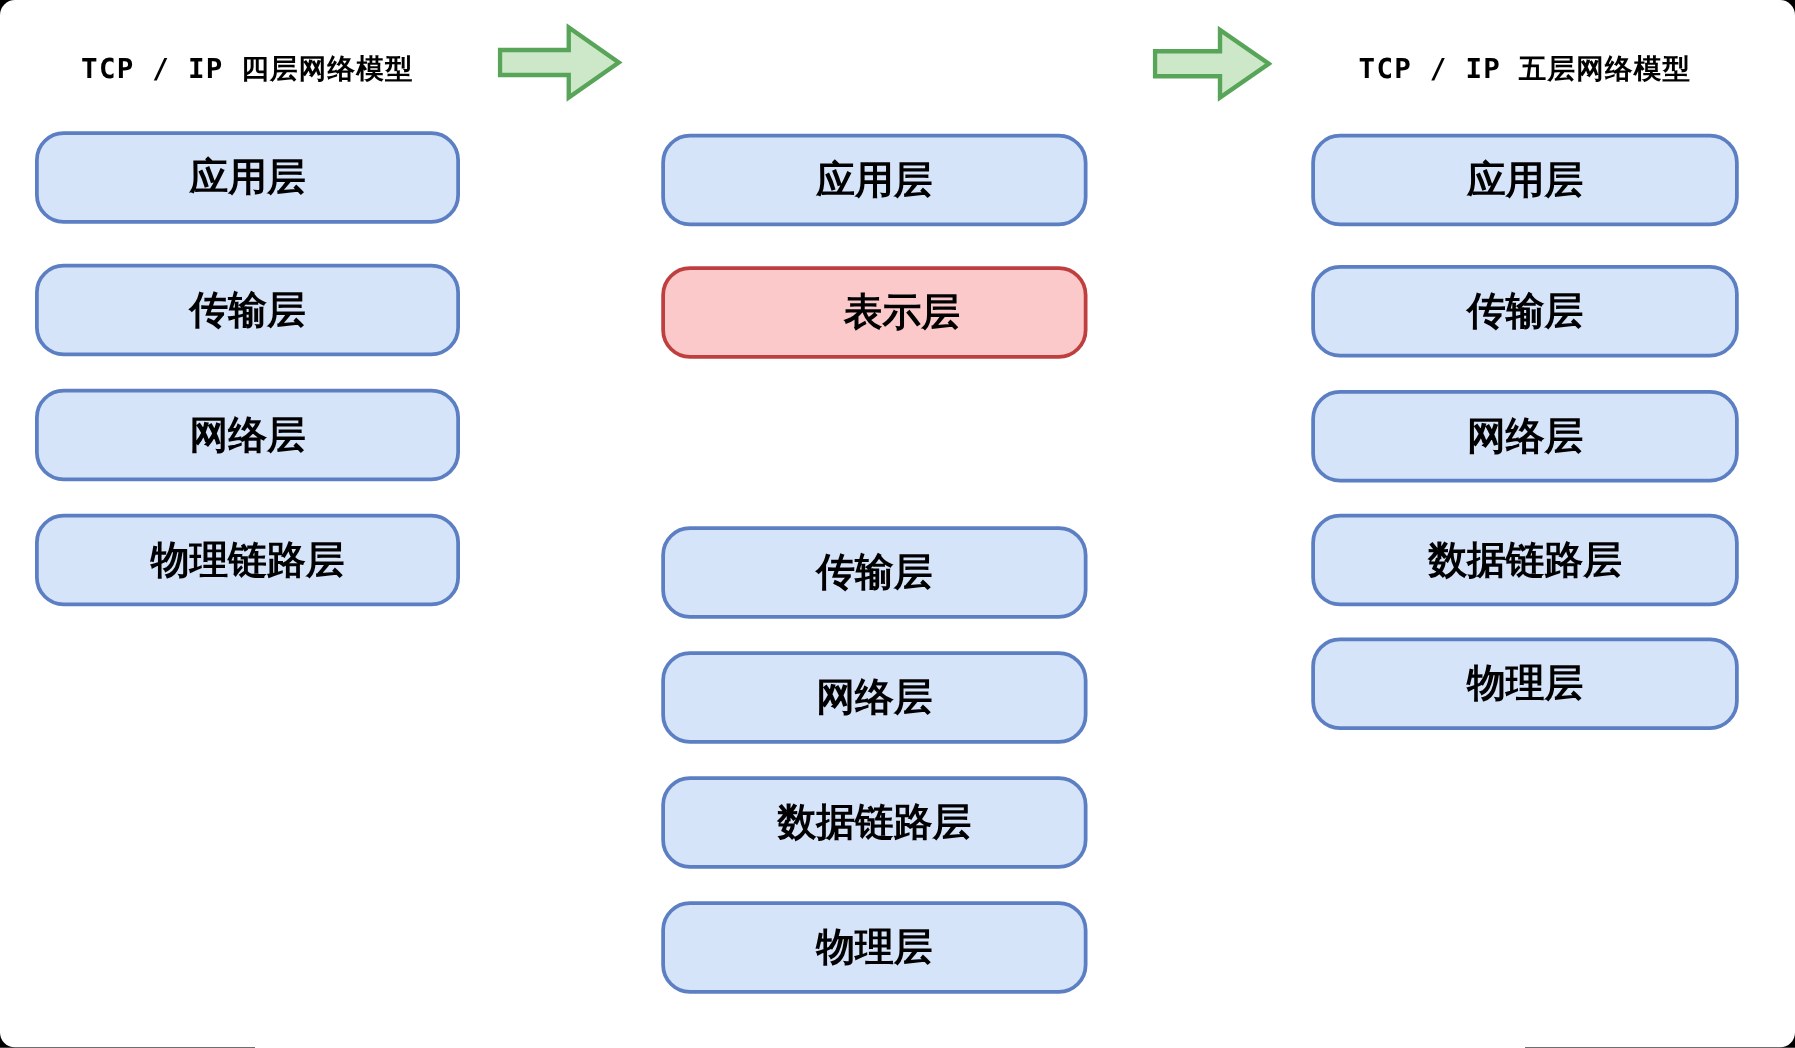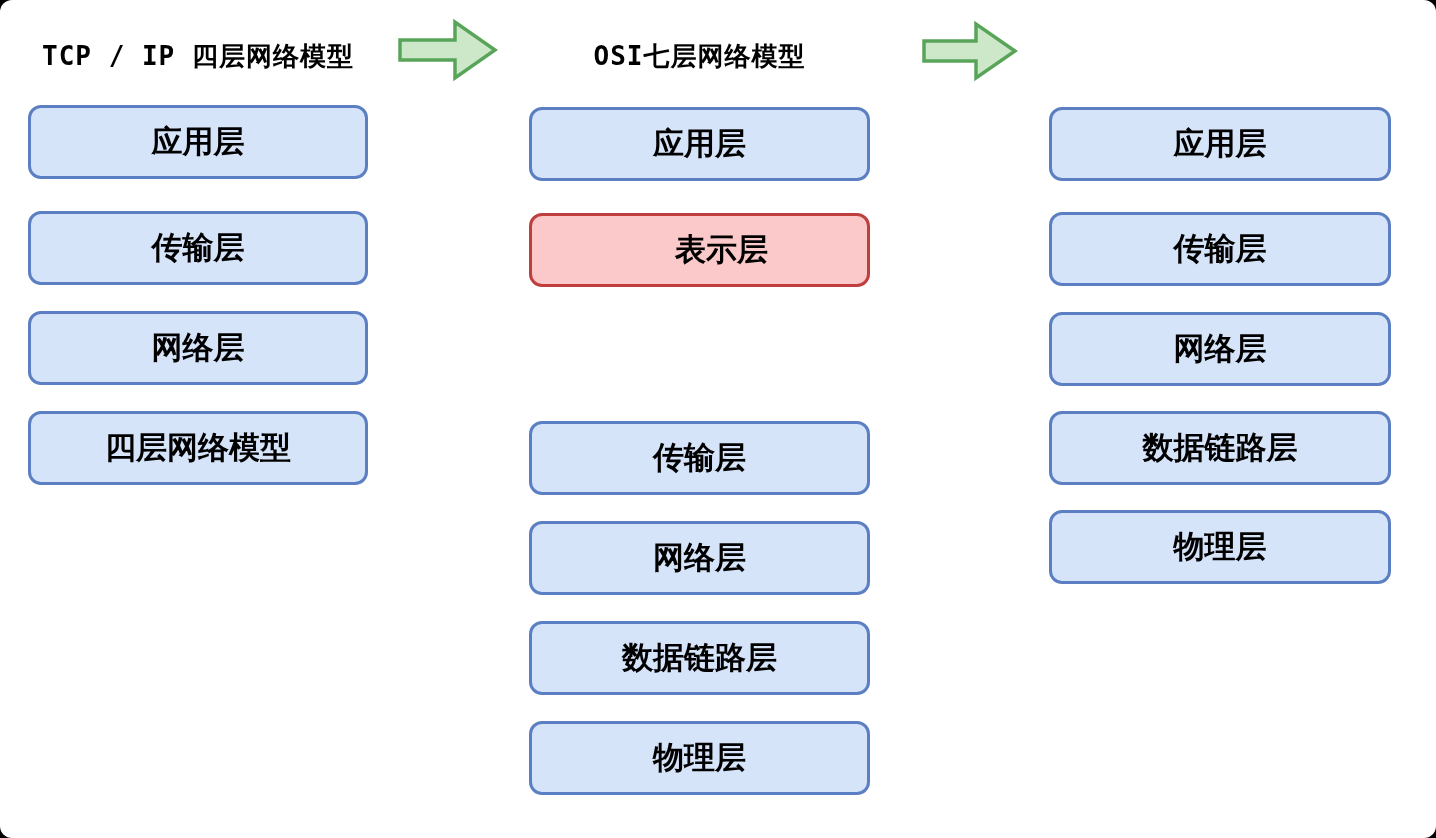--- a/index.html
+++ b/index.html
@@ -16,31 +16,31 @@
     border-radius: 12px;
     overflow: hidden;
     color: var(--text, #000000);
   }
   .col-title {
     position: absolute;
     top: 36px;
     height: 40px;
     line-height: 40px;
     text-align: center;
-    font-size: 26px;
+    font-size: 22px;
     font-weight: 600;
     letter-spacing: 1px;
     font-family: "DejaVu Sans Mono", "Liberation Mono", "DejaVu Sans", sans-serif;
     white-space: nowrap;
   }
   .box {
     position: absolute;
     height: 74px;
     box-sizing: border-box;
-    border-radius: 13px;
+    border-radius: 23px;
     display: flex;
     align-items: center;
     justify-content: center;
     font-size: 31px;
     font-weight: 600;
     background: var(--layer-fill, #d6e4fa);
     border: 3px solid var(--layer-border, #5b7fc2);
   }
   .box.highlight {
     background: var(--highlight-fill, #fbc9c9);
@@ -71,30 +71,29 @@
   <div class="box c1" style="top:105px">
     <span>应用层</span>
   </div>
   <div class="box c1" style="top:211px">
     <span>传输层</span>
   </div>
   <div class="box c1" style="top:311px">
     <span>网络层</span>
   </div>
   <div class="box c1" style="top:411px">
-    <span>四层网络模型</span>
+    <span>物理链路层</span>
   </div>
 
   <div class="arrow" style="left:398px; top:18px">
     <svg width="100" height="64" viewBox="0 0 100 64">
       <polygon points="2,22 57,22 57,4 97,32 57,60 57,42 2,42"></polygon>
     </svg>
   </div>
 
-  <div class="col-title c2">OSI七层网络模型</div>
   <div class="box c2" style="top:107px">
     <span>应用层</span>
   </div>
   <div class="box c2 highlight" style="top:213px">
     <span>表示层</span>
   </div>
   <div class="box c2" style="top:421px">
     <span>传输层</span>
   </div>
   <div class="box c2" style="top:521px">
@@ -106,20 +105,21 @@
   <div class="box c2" style="top:721px">
     <span>物理层</span>
   </div>
 
   <div class="arrow" style="left:922px; top:20px">
     <svg width="96" height="62" viewBox="0 0 96 62">
       <polygon points="2,21 54,21 54,4 93,31 54,58 54,41 2,41"></polygon>
     </svg>
   </div>
 
+  <div class="col-title c3">TCP / IP 五层网络模型</div>
   <div class="box c3" style="top:107px">
     <span>应用层</span>
   </div>
   <div class="box c3" style="top:212px">
     <span>传输层</span>
   </div>
   <div class="box c3" style="top:312px">
     <span>网络层</span>
   </div>
   <div class="box c3" style="top:411px">

